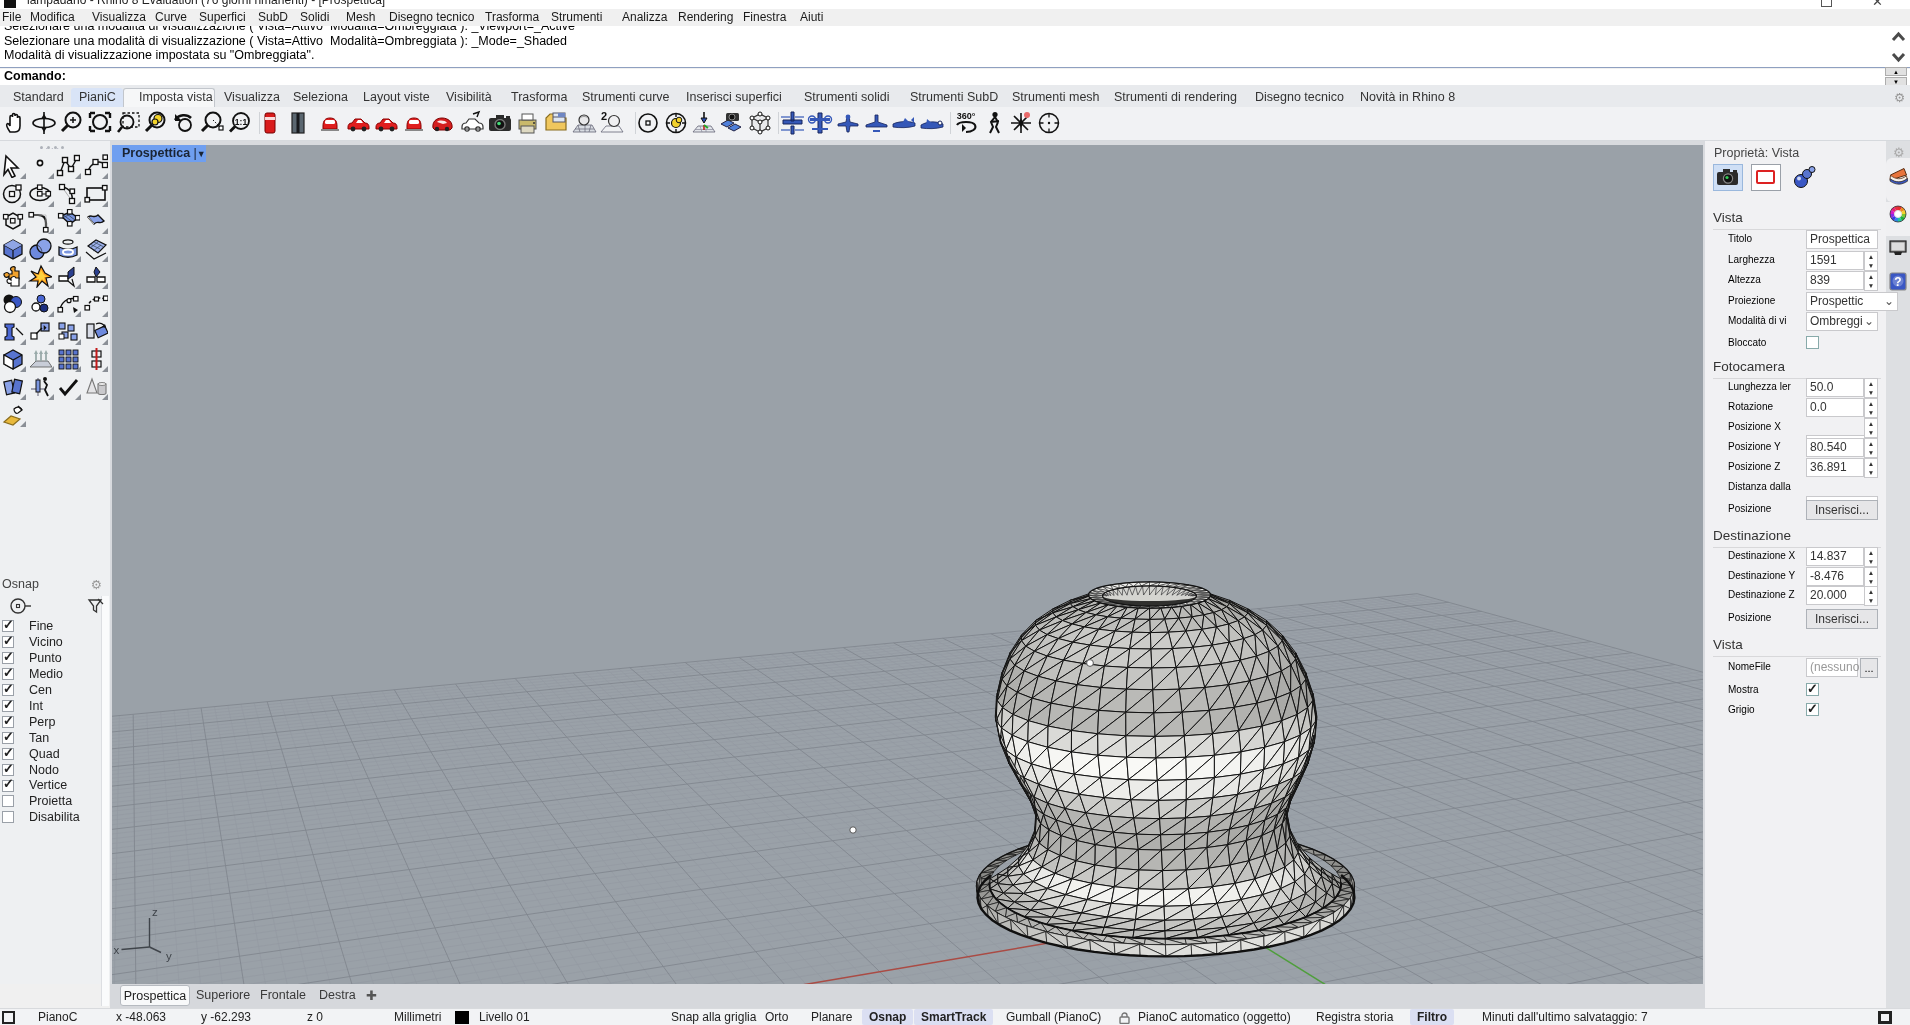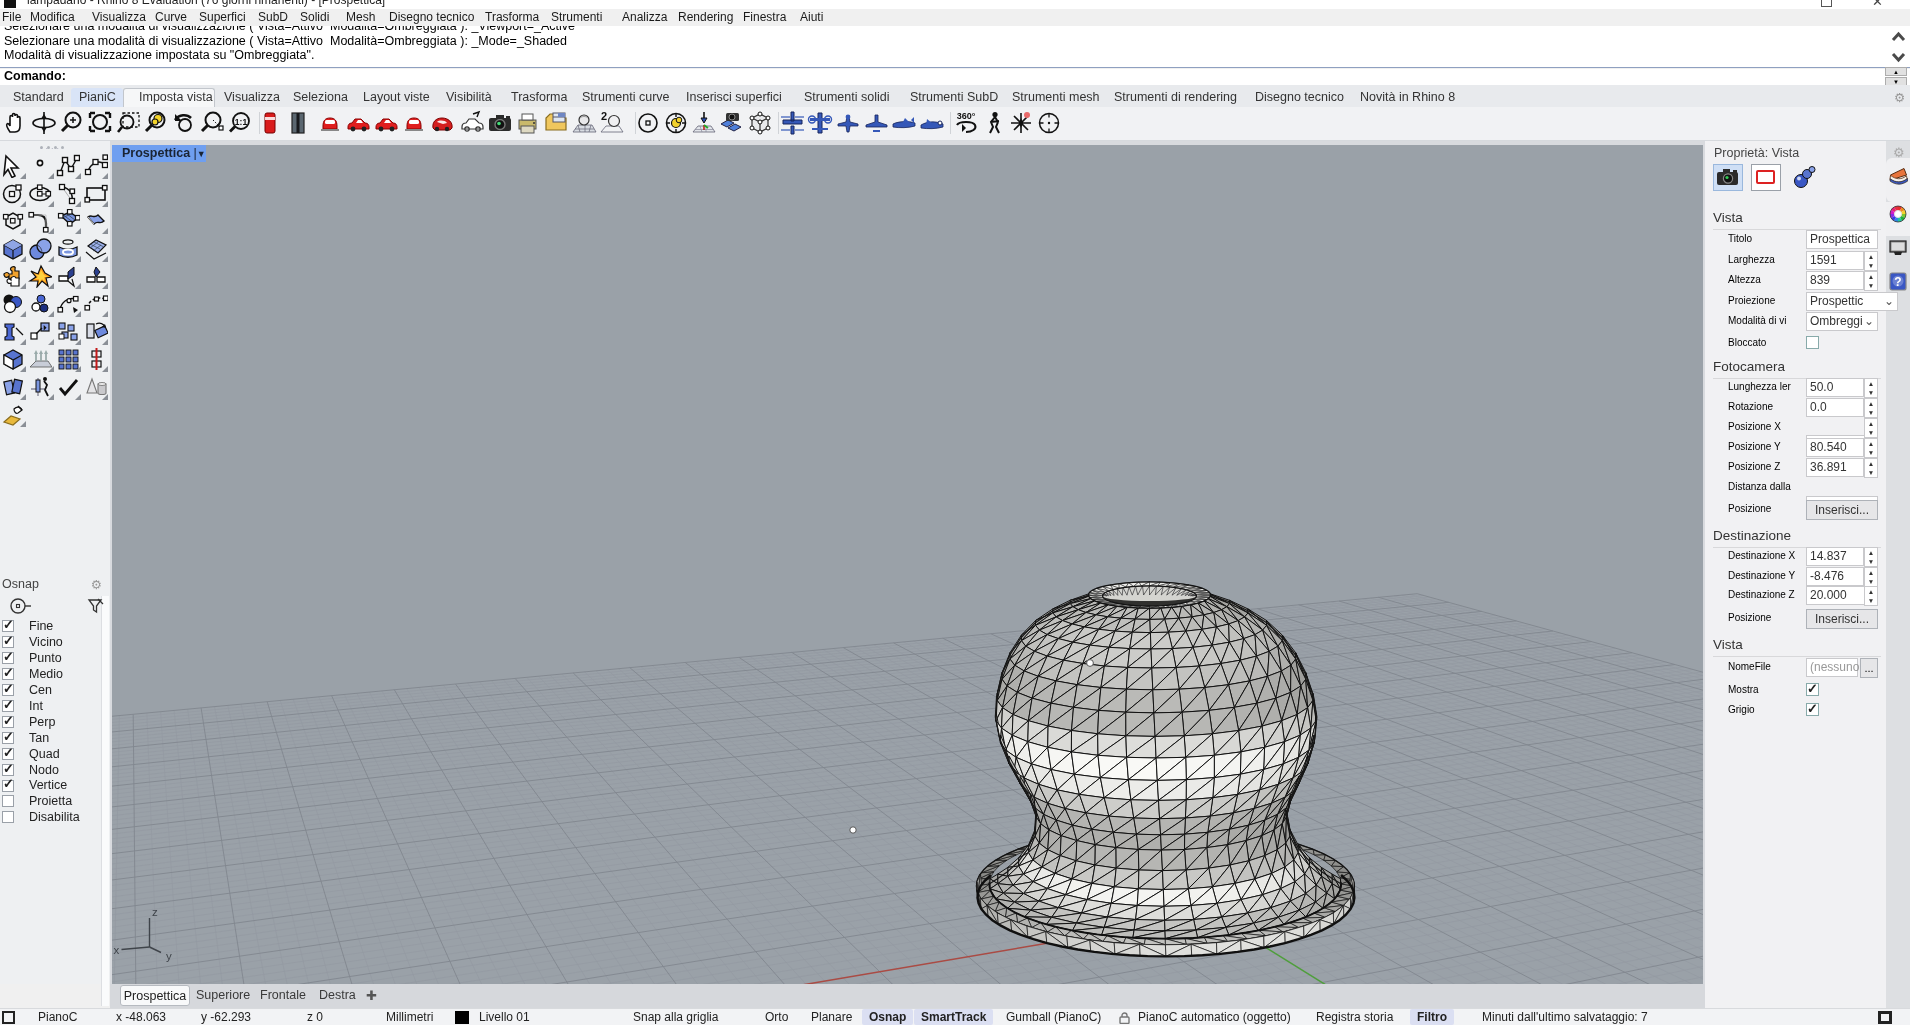--- a/index.html
+++ b/index.html
@@ -1695,23 +1695,23 @@
 <div style="position:absolute;left:120px;top:985px;width:70px;height:21px;background:#f8f9fa;border:1px solid #b6bac0;border-radius:3px;font-size:12.5px;color:#222;text-align:center;line-height:20px">Prospettica</div>
 <span style="position:absolute;left:196px;top:988px;font-size:12.5px;color:#3a3a3a">Superiore</span>
 <span style="position:absolute;left:260px;top:988px;font-size:12.5px;color:#3a3a3a">Frontale</span>
 <span style="position:absolute;left:319px;top:988px;font-size:12.5px;color:#3a3a3a">Destra</span>
 <span style="position:absolute;left:366px;top:988px;font-size:13px;color:#555">✚</span>
 <div class="abs statusbar">
     <span style="left:38px">PianoC</span>
     <span style="left:116px">x -48.063</span>
     <span style="left:201px">y -62.293</span>
     <span style="left:307px">z 0</span>
-    <span style="left:386px">Millimetri</span>
+    <span style="left:394px">Millimetri</span>
     <span style="left:479px">Livello 01</span>
-    <span style="left:633px">Snap alla griglia</span>
+    <span style="left:671px">Snap alla griglia</span>
     <span style="left:765px">Orto</span>
     <span style="left:811px">Planare</span>
     <span style="left:1006px">Gumball (PianoC)</span>
     <span style="left:1138px">PianoC automatico (oggetto)</span>
     <span style="left:1316px">Registra storia</span>
     <span style="left:1482px">Minuti dall'ultimo salvataggio: 7</span>
     <span class="hl" style="left:862px;top:0px">Osnap</span>
     <span class="hl" style="left:914px;top:0px">SmartTrack</span>
     <span class="hl" style="left:1410px;top:0px">Filtro</span>
     <svg style="position:absolute;left:1119px;top:3px" width="11" height="12" viewBox="0 0 11 12">

